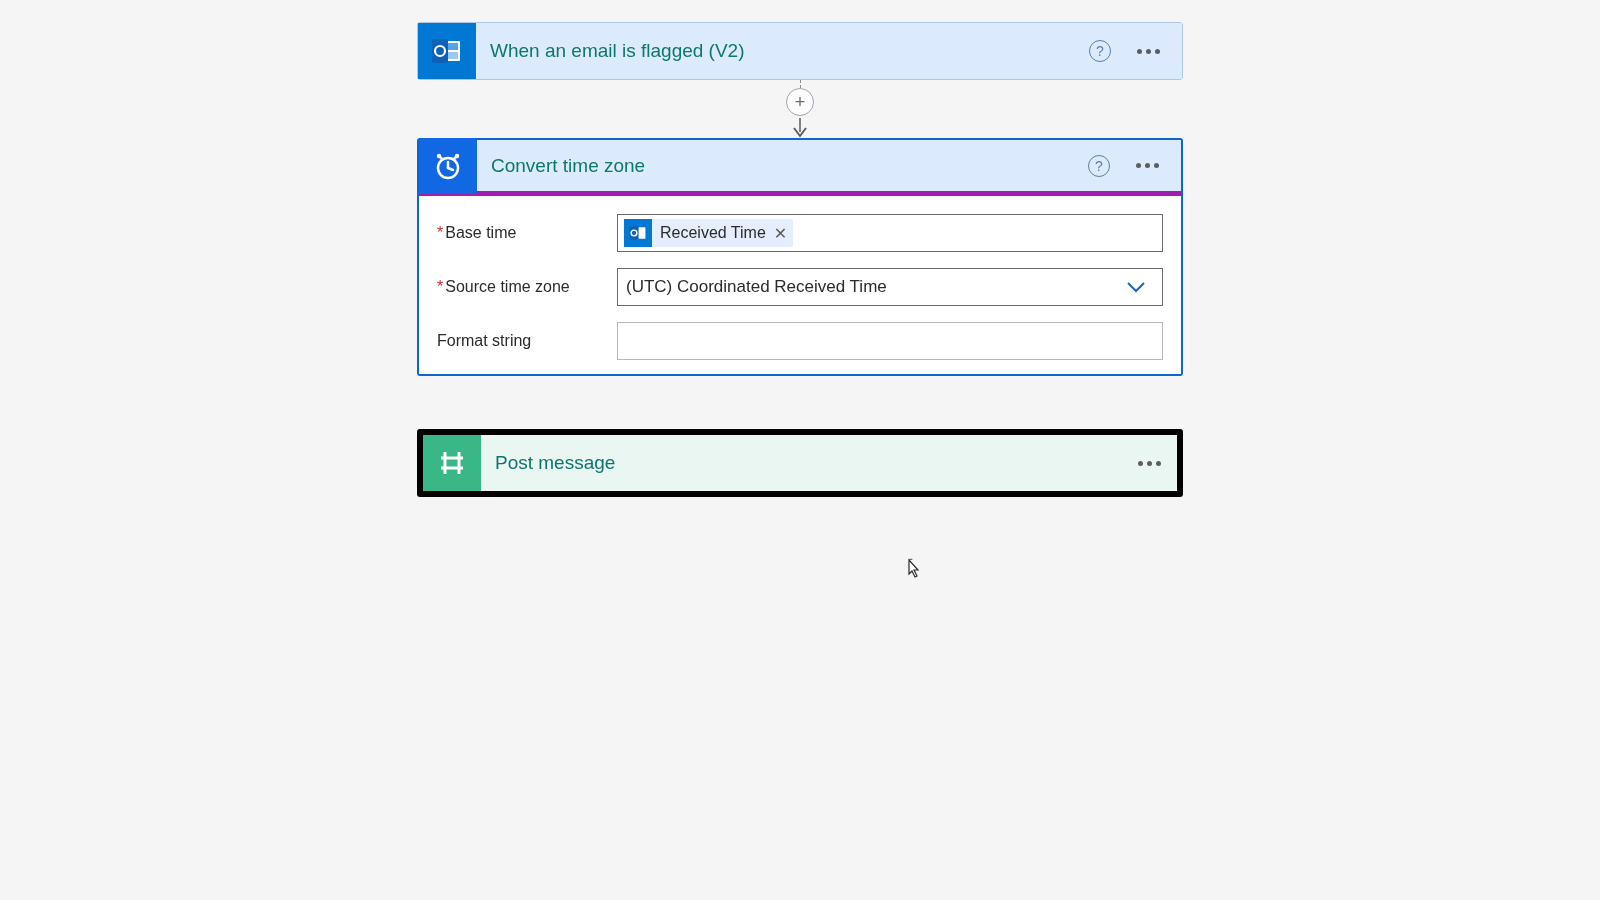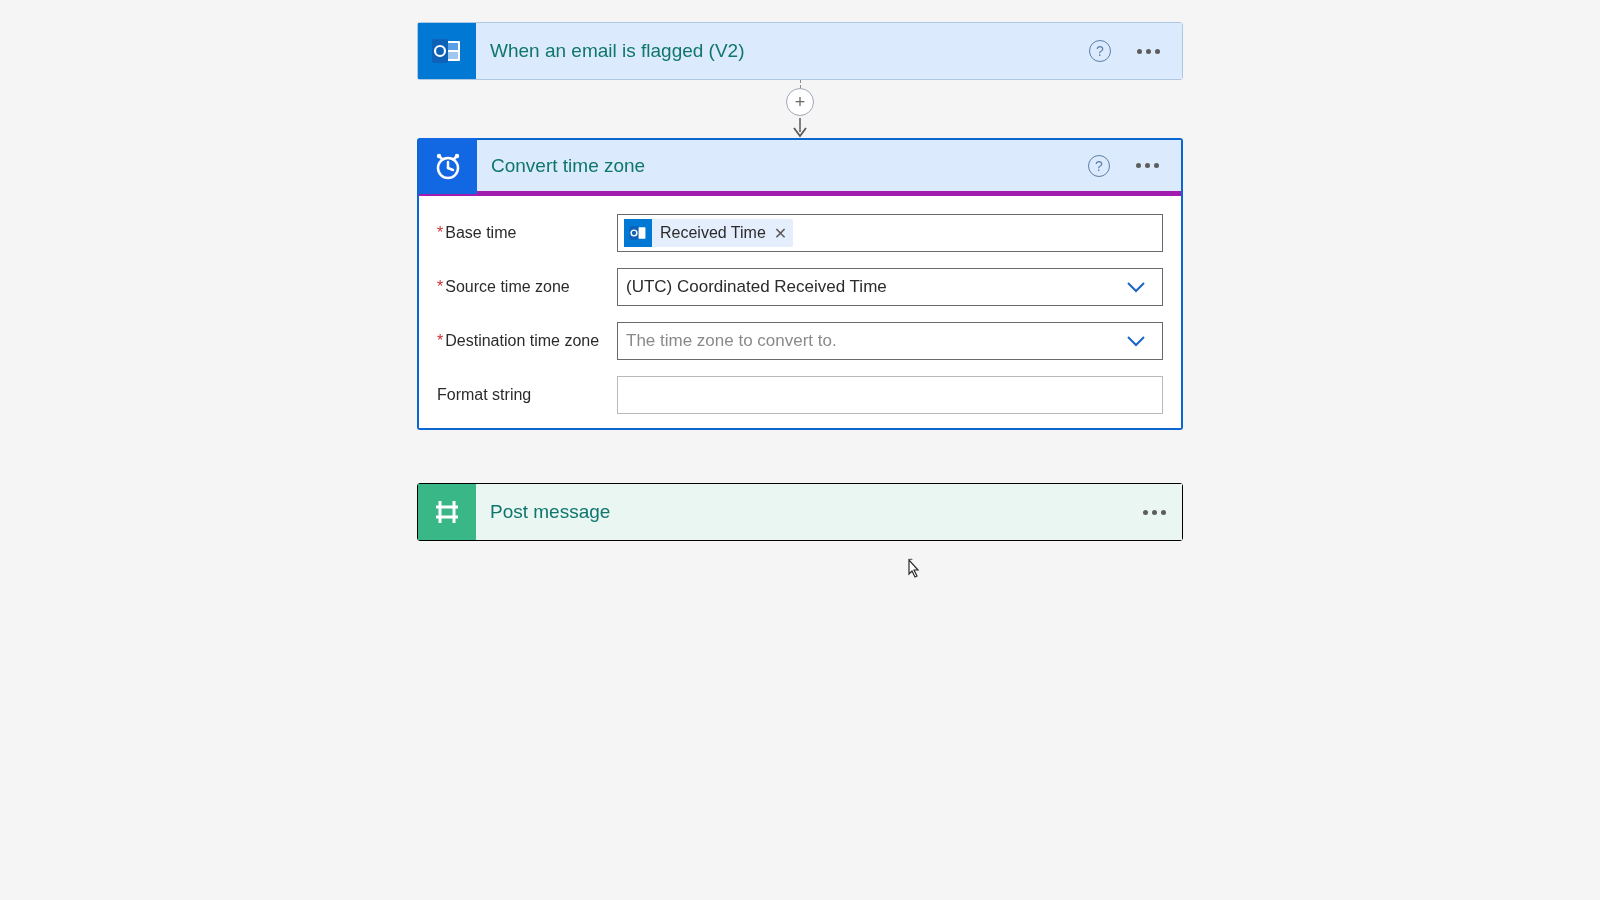--- a/index.html
+++ b/index.html
@@ -211,21 +211,21 @@
       display: block;
     }
     .dropdown-wrapper {
       position: relative;
       width: 766px;
       margin: 0 auto;
     }
     
     .slack-card {
       background: #eaf6f1;
-      border: 1px solid #000000;
+      border: 6px solid #000000;
       margin-top: 53px;
     }
     .slack-card .card-header {
       background: #eaf6f1;
     }
     
     .cursor-pointer {
       position: absolute;
       left: 903px;
       top: 558px;
@@ -324,33 +324,20 @@
             <span class="select-text">(UTC) Coordinated Received Time</span>
             <span class="chevron">
               <svg width="20" height="12" viewBox="0 0 20 12">
                   <path d="M2 2 L10 10 L18 2" fill="none" stroke="#1a64c8" stroke-width="2"></path>
                 </svg>
             </span>
           </div>
         </div>
       </div>
       <div class="field-row">
-        <div class="field-label"><span class="req">*</span><span>Destination time zone</span></div>
-        <div class="field-control">
-          <div class="select-box">
-            <span class="select-text select-placeholder">The time zone to convert to.</span>
-            <span class="chevron">
-              <svg width="20" height="12" viewBox="0 0 20 12">
-                  <path d="M2 2 L10 10 L18 2" fill="none" stroke="#1a64c8" stroke-width="2"></path>
-                </svg>
-            </span>
-          </div>
-        </div>
-      </div>
-      <div class="field-row">
         <div class="field-label" style="padding-top:10px">Format string</div>
         <div class="field-control">
           <div class="select-box" style="border-color:#b9b9b9">
             <span class="select-text"></span>
           </div>
         </div>
       </div>
     </div>
   </div>
 

